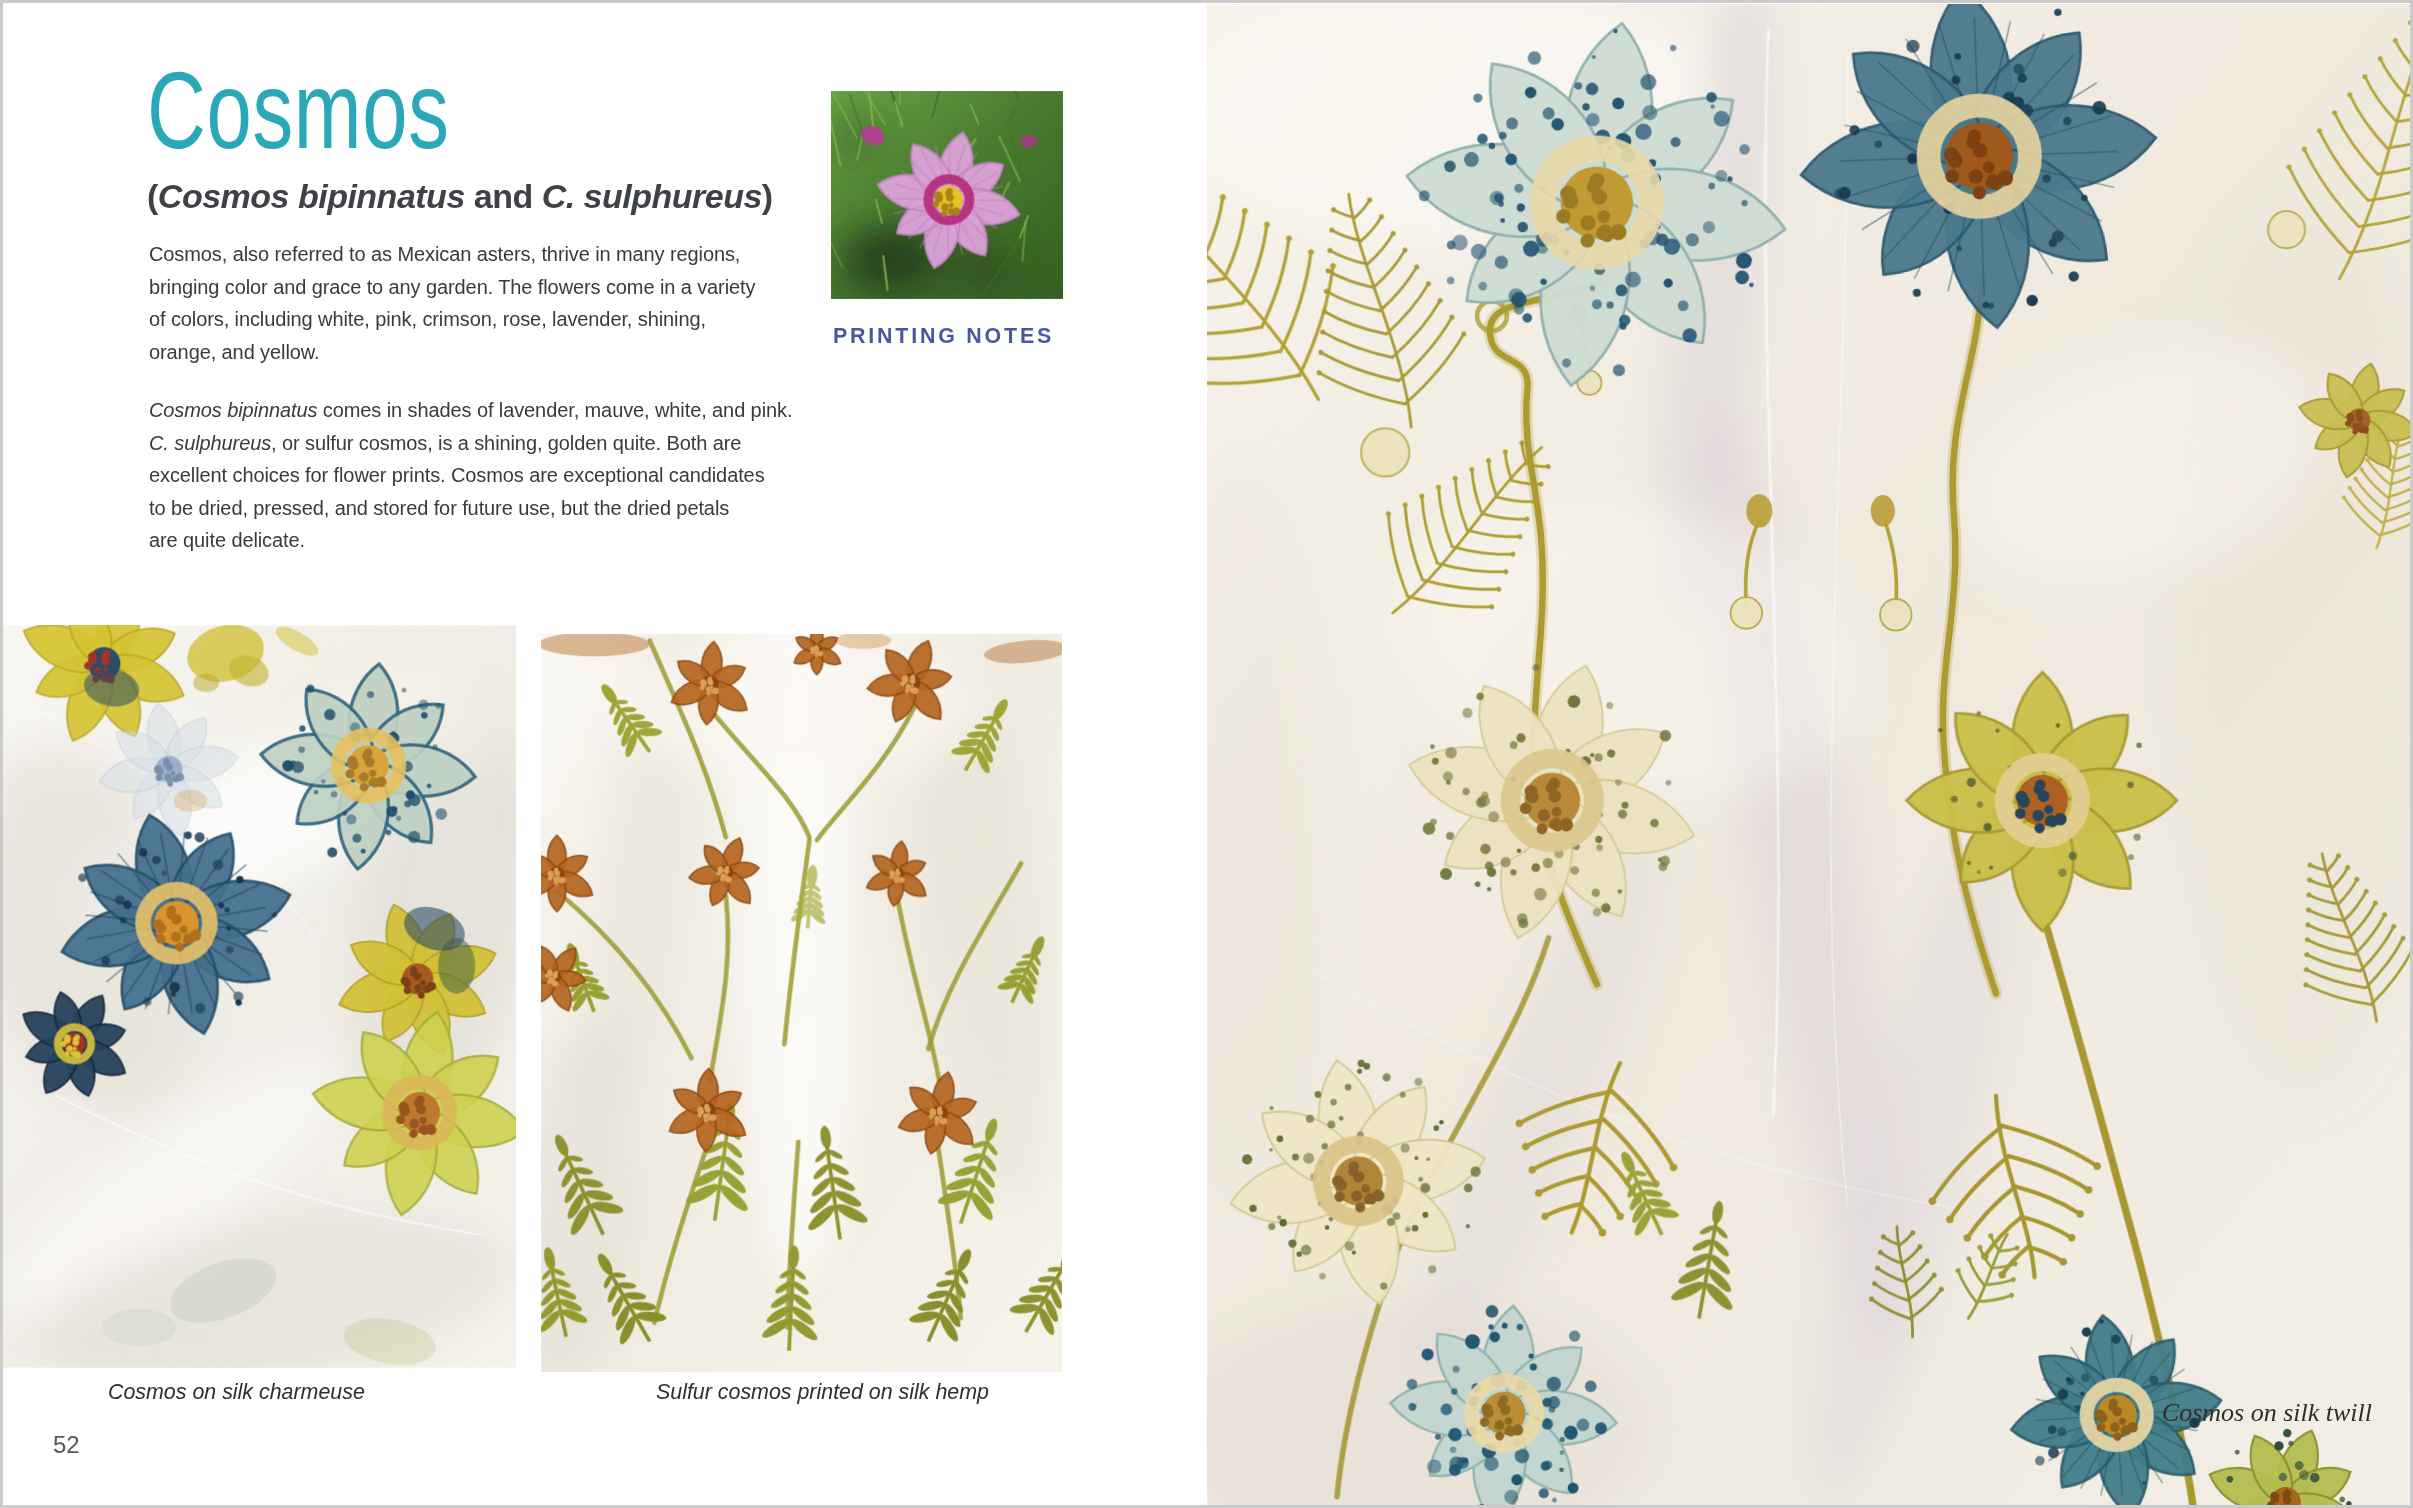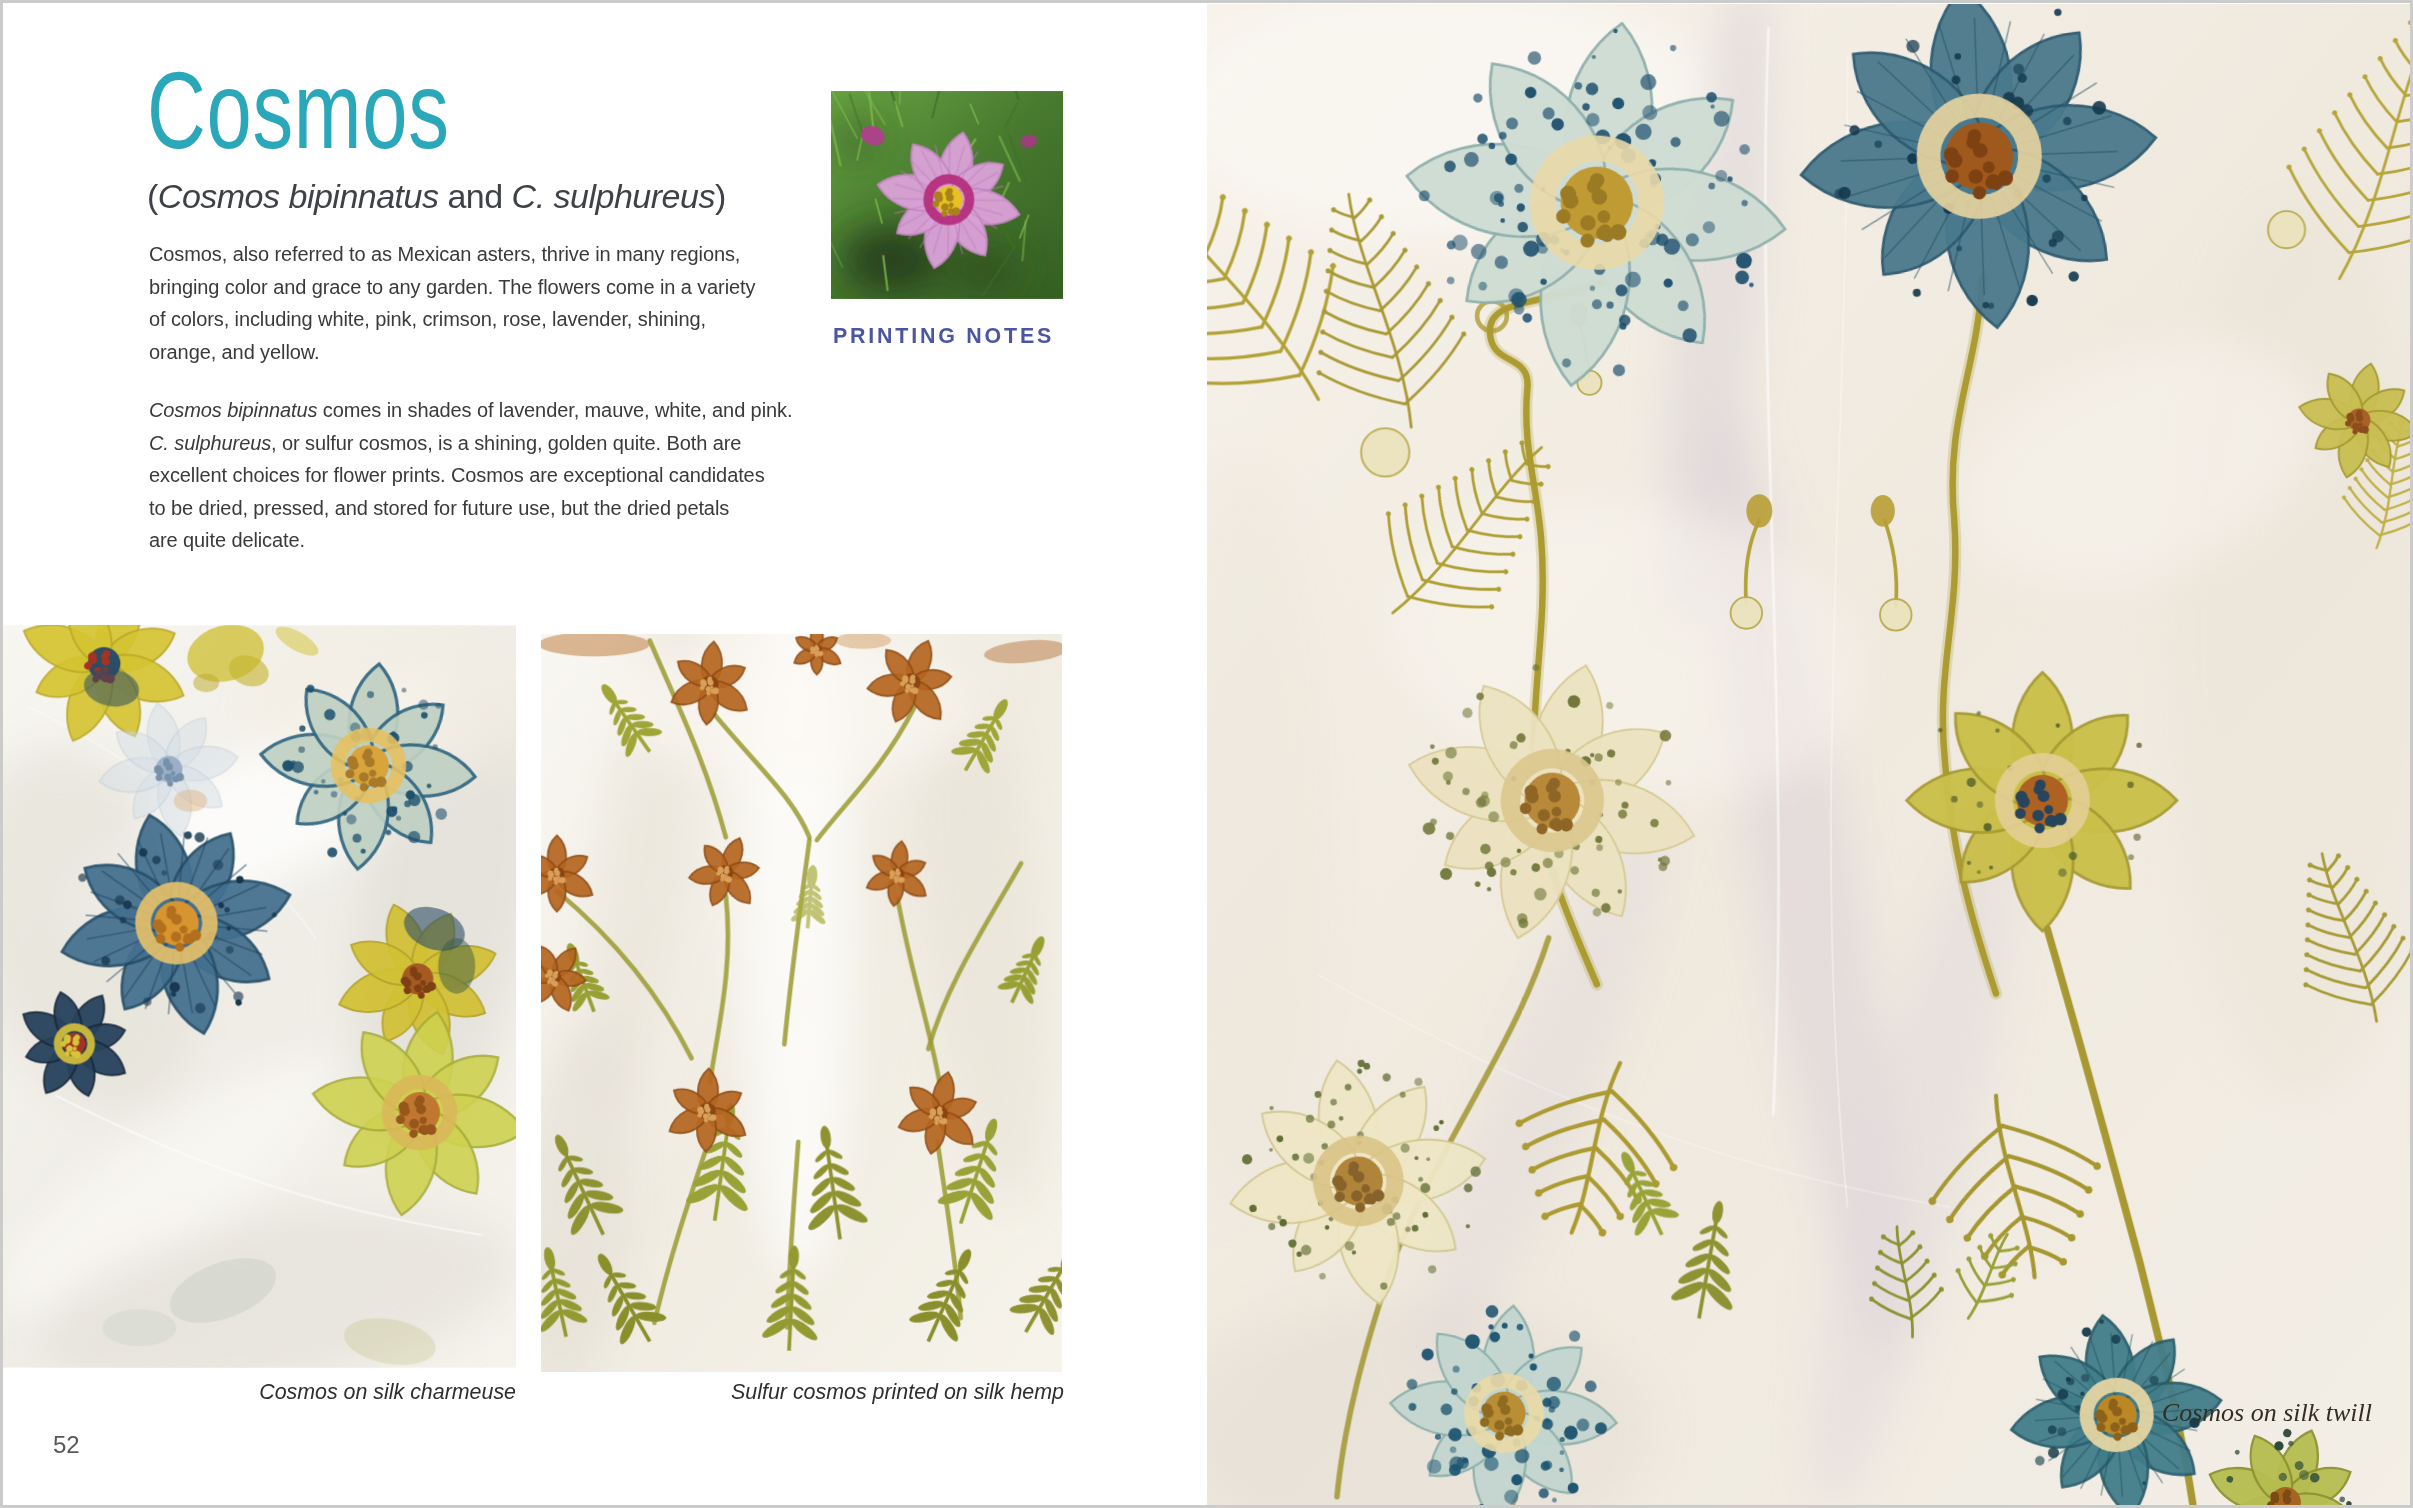--- a/index.html
+++ b/index.html
@@ -1,32 +1,32 @@
 <!DOCTYPE html>
 <html style="font-size:15px"><head>
 <meta charset="utf-8">
 <style>
   html,body{margin:0;padding:0;background:#e8e8e8;font-family:"Liberation Sans",sans-serif;}
   .book{position:relative;width:2413px;height:1508px;background:#ffffff;overflow:hidden;}
   .frame{position:absolute;inset:0;border:3.7px solid #cbcbcb;pointer-events:none;z-index:40;}
   .abs{position:absolute;}
   .title{left:147px;top:52px;font-size:110px;font-weight:100;color:#2aa7b9;line-height:1.05;
          transform:scaleX(.74);transform-origin:0 0;letter-spacing:0.9px;}
-  .subtitle{left:147px;top:177px;font-size:34px;color:#3e4246;letter-spacing:-0.5px;}
+  .subtitle{left:147px;top:177px;font-size:34px;color:#3e4246;letter-spacing:-0.5px;font-weight:bold;}
   .subtitle .sp{font-style:italic;}
   .para{left:149px;width:733px;font-size:20px;line-height:32.5px;color:#3a3a3a;
         white-space:pre-line;letter-spacing:-0.1px;}
   .para .sp{font-style:italic;}
   .para1{top:238px;}
   .para2{top:394px;}
   .notes-h{left:833px;top:324px;font-size:21.4px;font-weight:bold;color:#4a57a0;letter-spacing:2.8px;}
   .bullets{left:833px;top:358px;width:280px;font-size:18px;line-height:24px;color:#3a3a3a;}
   .bullet{white-space:pre-line;position:relative;padding-left:20.4px;margin-bottom:14px;}
   .bullet::before{content:"\2022";position:absolute;left:3.7px;top:0;}
-  .cap{font-style:italic;font-size:21.4px;color:#2e2e2e;text-align:right;width:408px;}
+  .cap{font-style:italic;font-size:21.4px;color:#2e2e2e;width:408px;}
   .cap1{left:108px;top:1380px;}
   .cap2{left:656px;top:1380px;}
   .pagenum{left:53px;top:1431px;font-size:24px;color:#585858;}
   .cap-right{right:41px;top:1398px;font-family:"Liberation Serif",serif;font-style:italic;
              font-size:26px;color:#332e24;z-index:30;text-align:right;}
   svg{display:block;}
 </style>
 </head>
 <body>
 

